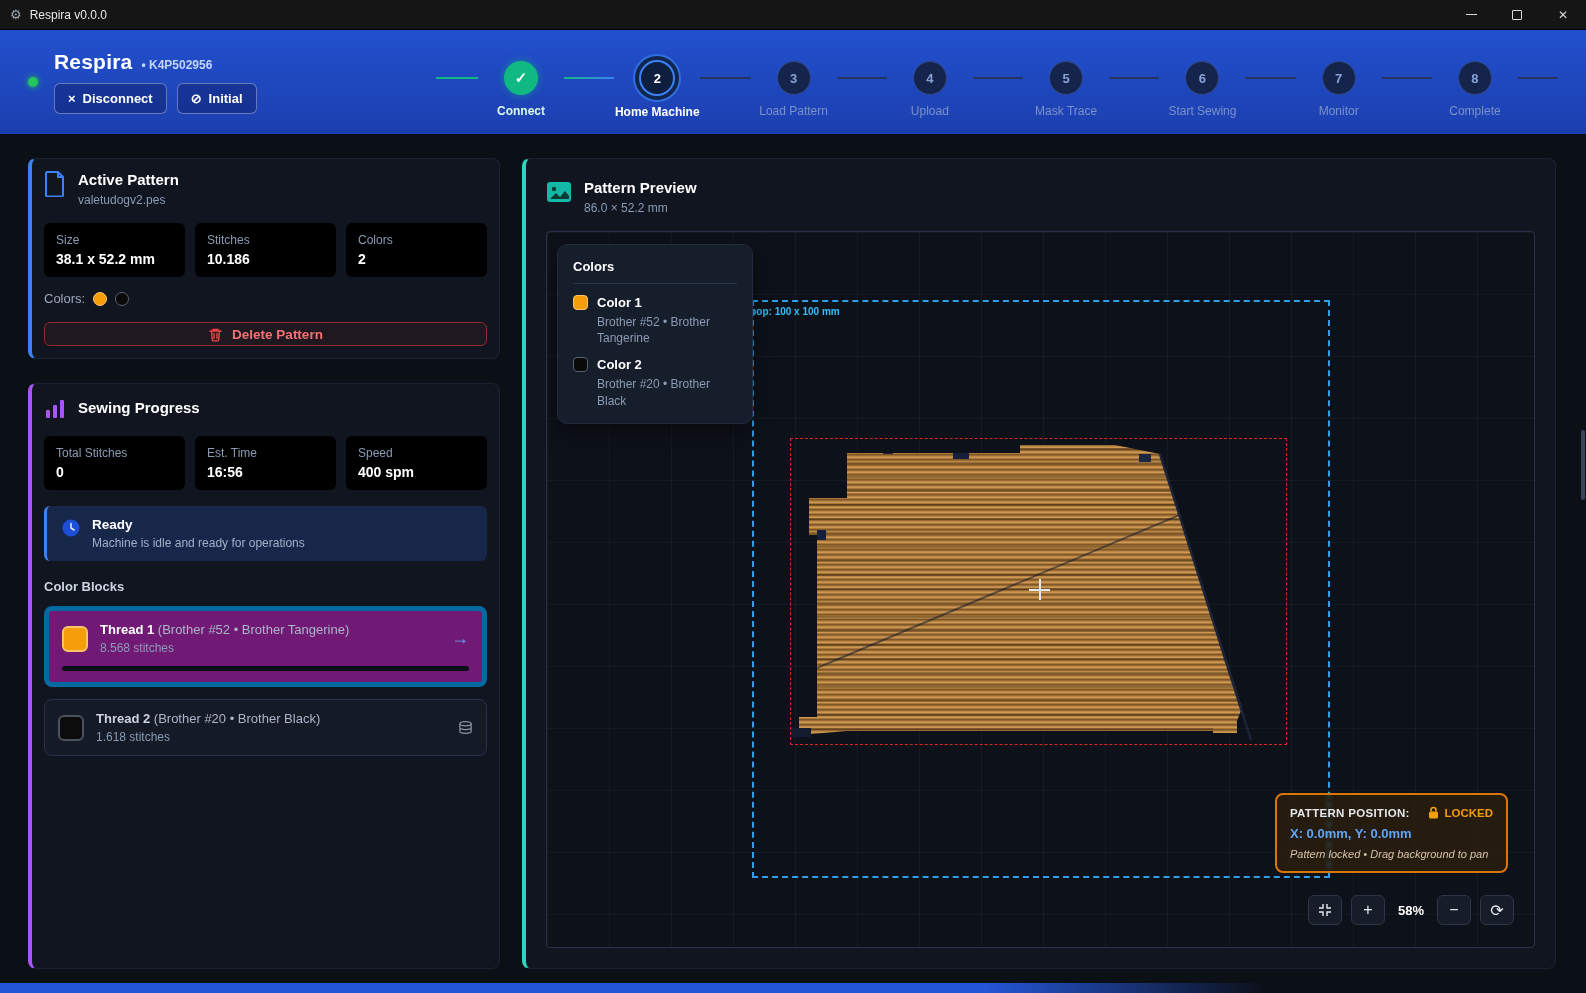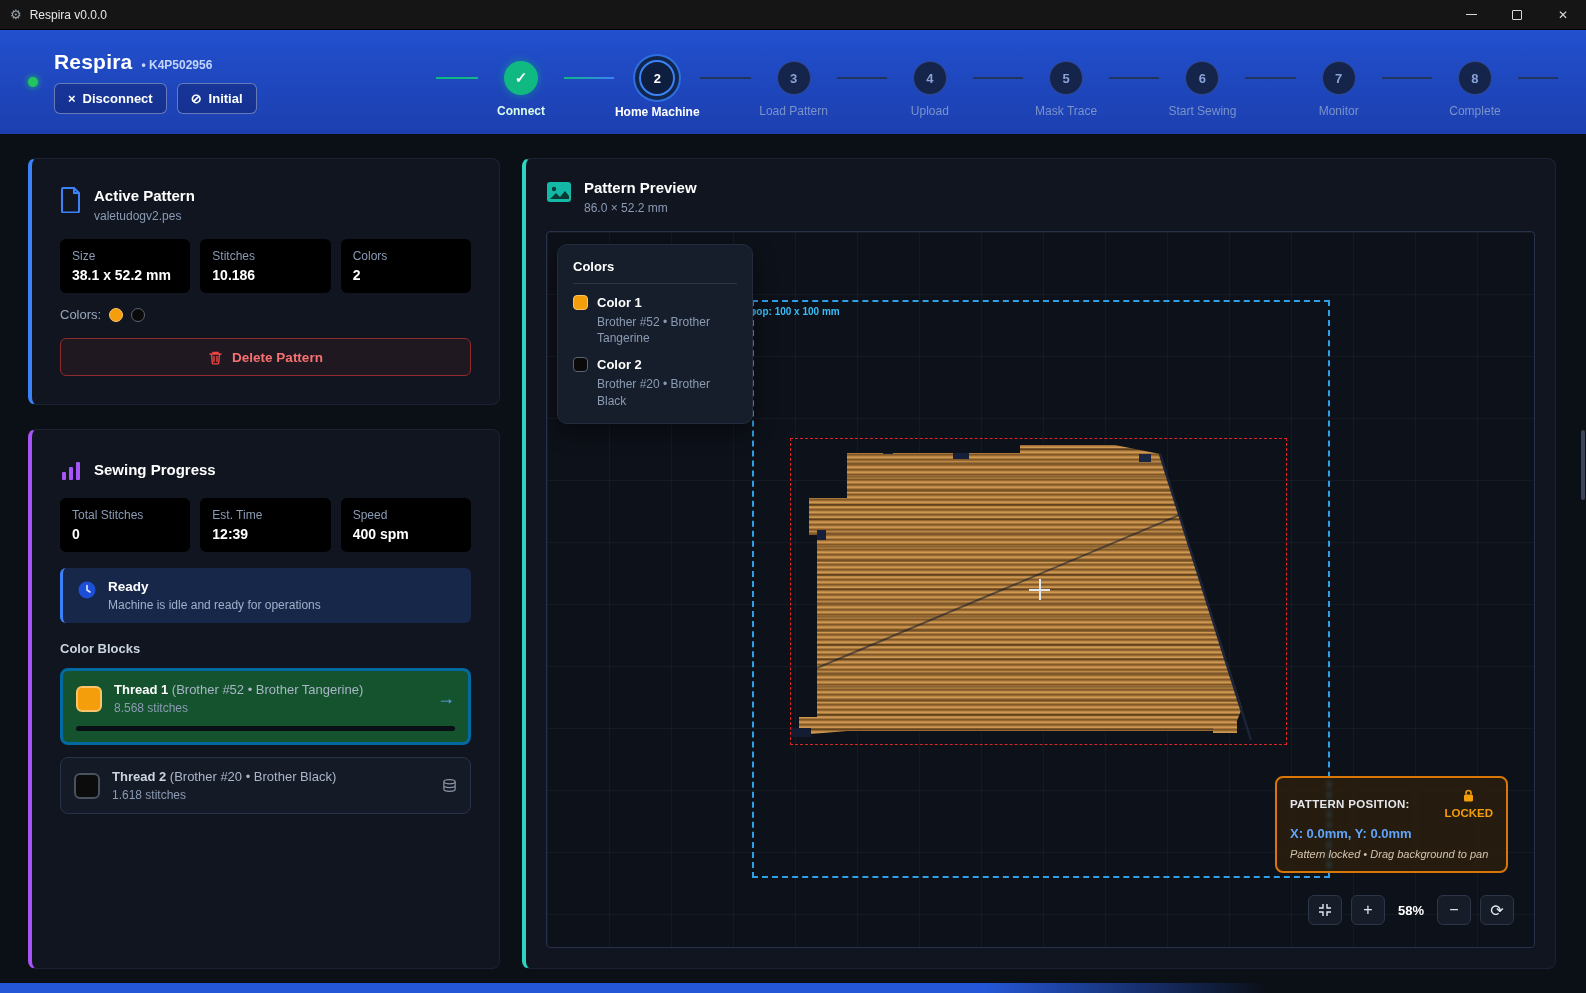--- a/index.html
+++ b/index.html
@@ -47,45 +47,45 @@
   .step-line--mix{background:linear-gradient(90deg,#10b981,#3b82f6);}
   .step-line--tail{flex:0 0 40px;}
 
   
   .main{position:absolute;top:134px;left:0;right:0;bottom:10px;display:flex;gap:22px;padding:24px 30px 14px 28px;}
   .left-col{width:472px;flex:0 0 auto;display:flex;flex-direction:column;gap:24px;}
   .card{background:#10151f;border-radius:8px;border:1px solid #1b2333;}
   .card--blue{border-left:4px solid #3b82f6;}
   .card--purple{border-left:4px solid #a855f7;}
   .card--teal{border-left:4px solid #2dd4bf;}
-  .card-pad{padding:28px;}
+  .card-pad{padding:12px;}
   .card-head{display:flex;align-items:flex-start;gap:12px;}
   .card-title{font-size:15px;font-weight:700;color:#fff;}
   .card-sub{font-size:12px;color:#8b9bb4;margin-top:5px;}
 
   .stat-row{display:flex;gap:10px;margin-top:16px;}
   .stat-box{flex:1;background:#000000;border-radius:6px;padding:10px 12px;}
   .stat-label{font-size:12px;color:#8b9bb4;}
   .stat-value{font-size:14px;font-weight:700;color:#fff;margin-top:4px;}
 
   .colors-row{display:flex;align-items:center;gap:8px;margin-top:14px;}
   .colors-row-label{font-size:13px;color:#9aa8bd;}
   .swatch-dot{width:14px;height:14px;border-radius:50%;display:inline-block;}
   .swatch-orange{background:#f59e0b;border:1px solid #fbc46a;}
   .swatch-black{background:#0a0a0a;border:1px solid #5c6370;}
 
-  .delete-btn{margin-top:16px;width:100%;height:38px;display:flex;align-items:center;justify-content:center;gap:9px;background:rgba(239,68,68,.07);border:1px solid #8f2b2b;border-radius:6px;color:#f87171;font-size:13.5px;font-weight:700;cursor:pointer;font-family:inherit;}
+  .delete-btn{margin-top:16px;width:100%;height:24px;display:flex;align-items:center;justify-content:center;gap:9px;background:rgba(239,68,68,.07);border:1px solid #8f2b2b;border-radius:6px;color:#f87171;font-size:13.5px;font-weight:700;cursor:pointer;font-family:inherit;}
 
   .ready-box{margin-top:16px;background:#16274a;border-left:3px solid #3b82f6;border-radius:6px;padding:11px 14px;display:flex;gap:11px;align-items:flex-start;}
   .ready-title{font-size:13.5px;font-weight:700;color:#fff;}
   .ready-sub{font-size:12px;color:#9fb0c8;margin-top:4px;}
 
   .blocks-label{margin-top:18px;font-size:13px;font-weight:700;color:#cbd5e1;}
   .thread{margin-top:12px;border-radius:8px;padding:11px 13px;}
-  .thread--active{border:3px solid #0369a1;background:#14532d;}
+  .thread--active{border:5px solid #0369a1;background:#701a75;}
   .thread--idle{border:1px solid #28324a;background:#141a26;}
   .thread-row{display:flex;align-items:center;gap:12px;}
   .thread-swatch{width:26px;height:26px;border-radius:6px;flex:0 0 auto;}
   .thread-swatch--orange{background:#f59e0b;border:2px solid #fbc46a;}
   .thread-swatch--black{background:#0c0c0c;border:2px solid #4a5260;}
   .thread-texts{flex:1;min-width:0;}
   .thread-name-line{font-size:13px;color:#e2e8f0;}
   .thread-name{font-weight:700;color:#fff;}
   .thread-detail{color:#aab6c8;font-weight:400;}
   .thread--idle .thread-name{color:#cbd5e1;}
@@ -116,21 +116,21 @@
   .legend-item-head{display:flex;align-items:center;gap:9px;}
   .legend-swatch{width:15px;height:15px;border-radius:4px;flex:0 0 auto;}
   .legend-swatch--orange{background:#f59e0b;border:1px solid #fbc46a;}
   .legend-swatch--black{background:#0a0a0a;border:1px solid #5c6370;}
   .legend-name{font-size:13px;font-weight:700;color:#fff;}
   .legend-detail{font-size:12px;color:#8b9bb4;margin:4px 0 0 24px;line-height:1.35;}
 
   .pos-overlay{position:absolute;right:26px;bottom:74px;width:233px;background:rgba(58,36,8,.55);border:2px solid #d97706;border-radius:8px;padding:11px 13px;backdrop-filter:blur(2px);}
   .pos-row1{display:flex;align-items:center;justify-content:space-between;}
   .pos-title{font-size:11.5px;font-weight:700;color:#e5e7eb;letter-spacing:.3px;}
-  .pos-locked{display:flex;align-items:center;gap:5px;font-size:11.5px;font-weight:800;color:#f59e0b;flex-direction:column;}
+  .pos-locked{display:flex;align-items:center;gap:5px;font-size:11.5px;font-weight:800;color:#f59e0b;}
   .pos-coords{margin-top:7px;font-size:13px;font-weight:700;color:#60a5fa;}
   .pos-hint{margin-top:7px;font-size:11px;font-style:italic;color:#d6c5ad;}
 
   .zoombar{position:absolute;right:20px;bottom:22px;display:flex;align-items:center;gap:9px;}
   .zoom-btn{width:34px;height:30px;background:#161d29;border:1px solid #2c3648;border-radius:6px;color:#e5e9f0;display:flex;align-items:center;justify-content:center;font-size:16px;cursor:pointer;font-family:inherit;}
   .zoom-level{font-size:13px;font-weight:700;color:#fff;min-width:34px;text-align:center;}
 
   .icon-doc{width:22px;height:26px;flex:0 0 auto;}
   .icon-chart{width:22px;height:22px;flex:0 0 auto;margin-top:2px;}
   .icon-img{width:26px;height:22px;flex:0 0 auto;margin-top:2px;}
@@ -281,21 +281,21 @@
         <div class="card-title" style="margin-top:3px;">Sewing Progress</div>
       </div>
 
       <div class="stat-row">
         <div class="stat-box">
           <div class="stat-label">Total Stitches</div>
           <div class="stat-value">0</div>
         </div>
         <div class="stat-box">
           <div class="stat-label">Est. Time</div>
-          <div class="stat-value">12:39</div>
+          <div class="stat-value">16:56</div>
         </div>
         <div class="stat-box">
           <div class="stat-label">Speed</div>
           <div class="stat-value">400 spm</div>
         </div>
       </div>
 
       <div class="ready-box">
         <svg class="icon-clock" viewBox="0 0 20 20">
           <circle cx="10" cy="10" r="8.5" fill="#1d4ed8"></circle>

